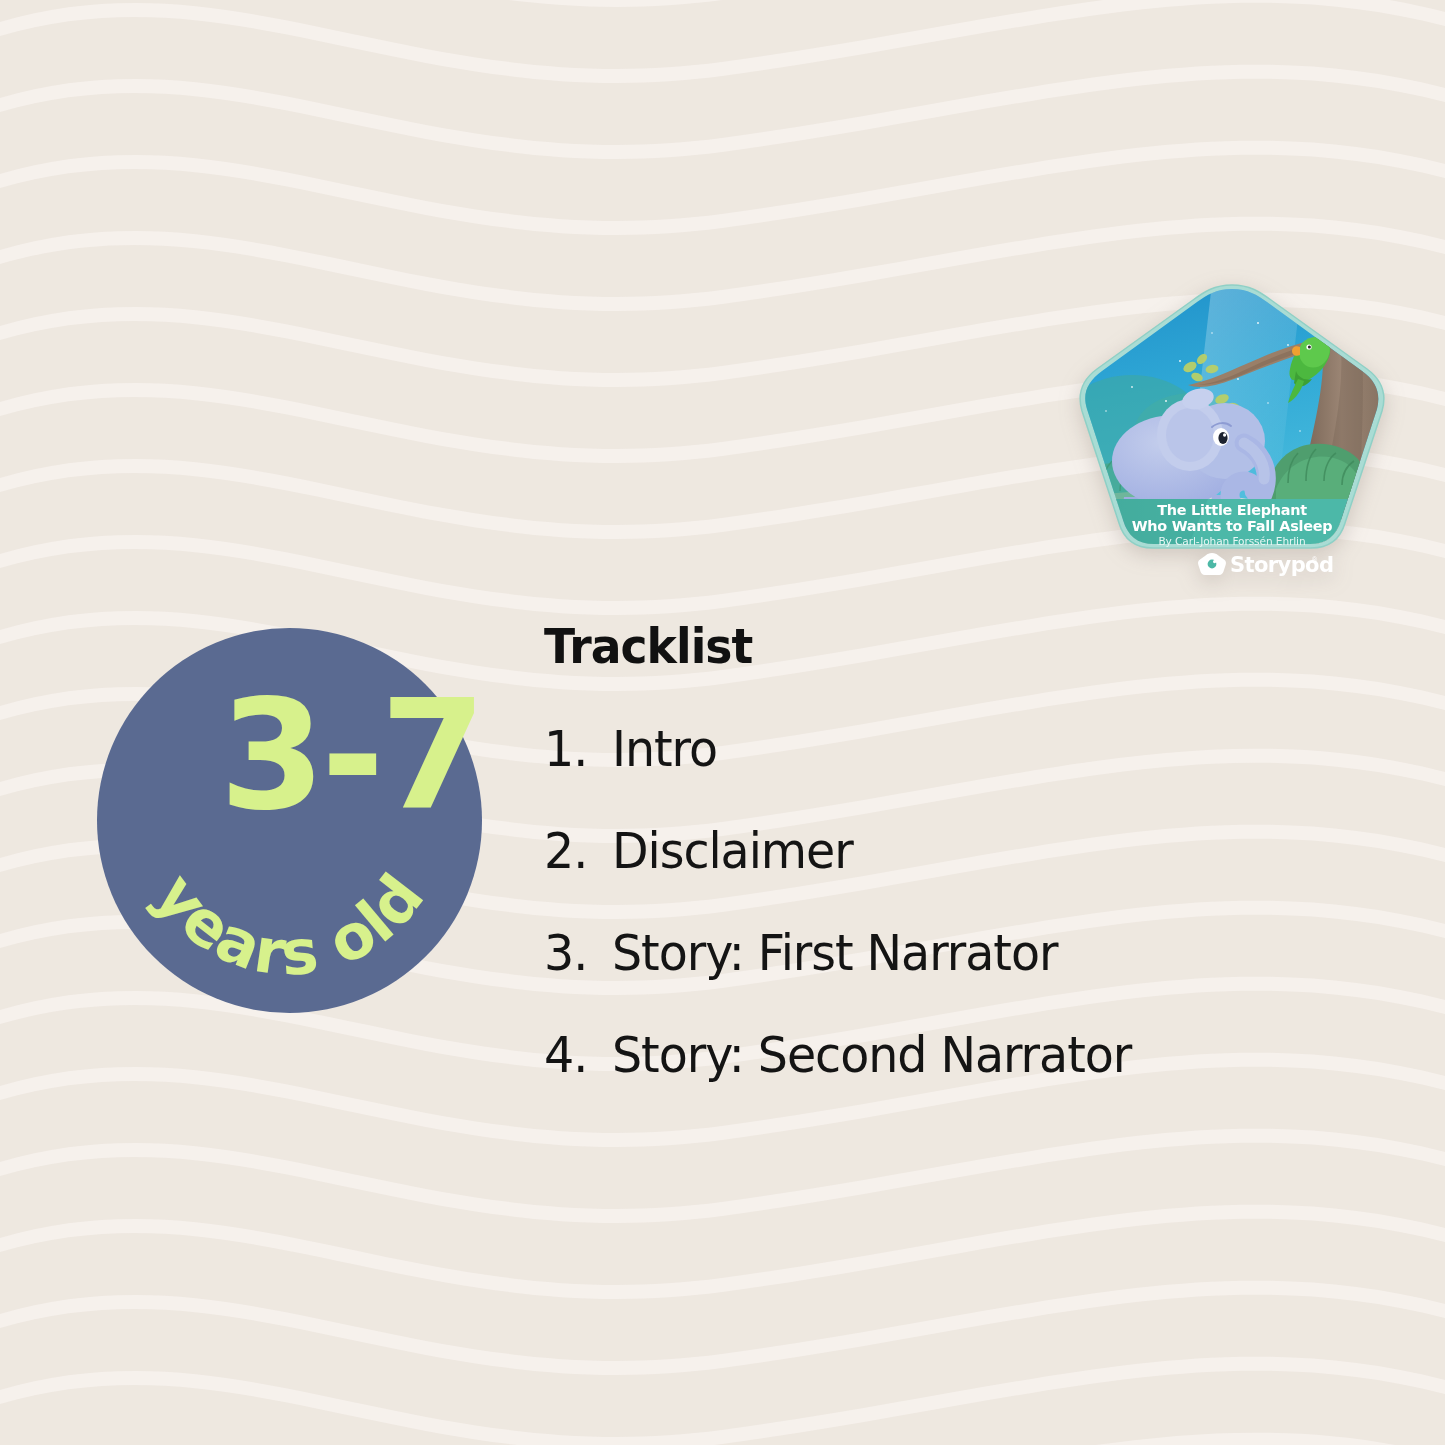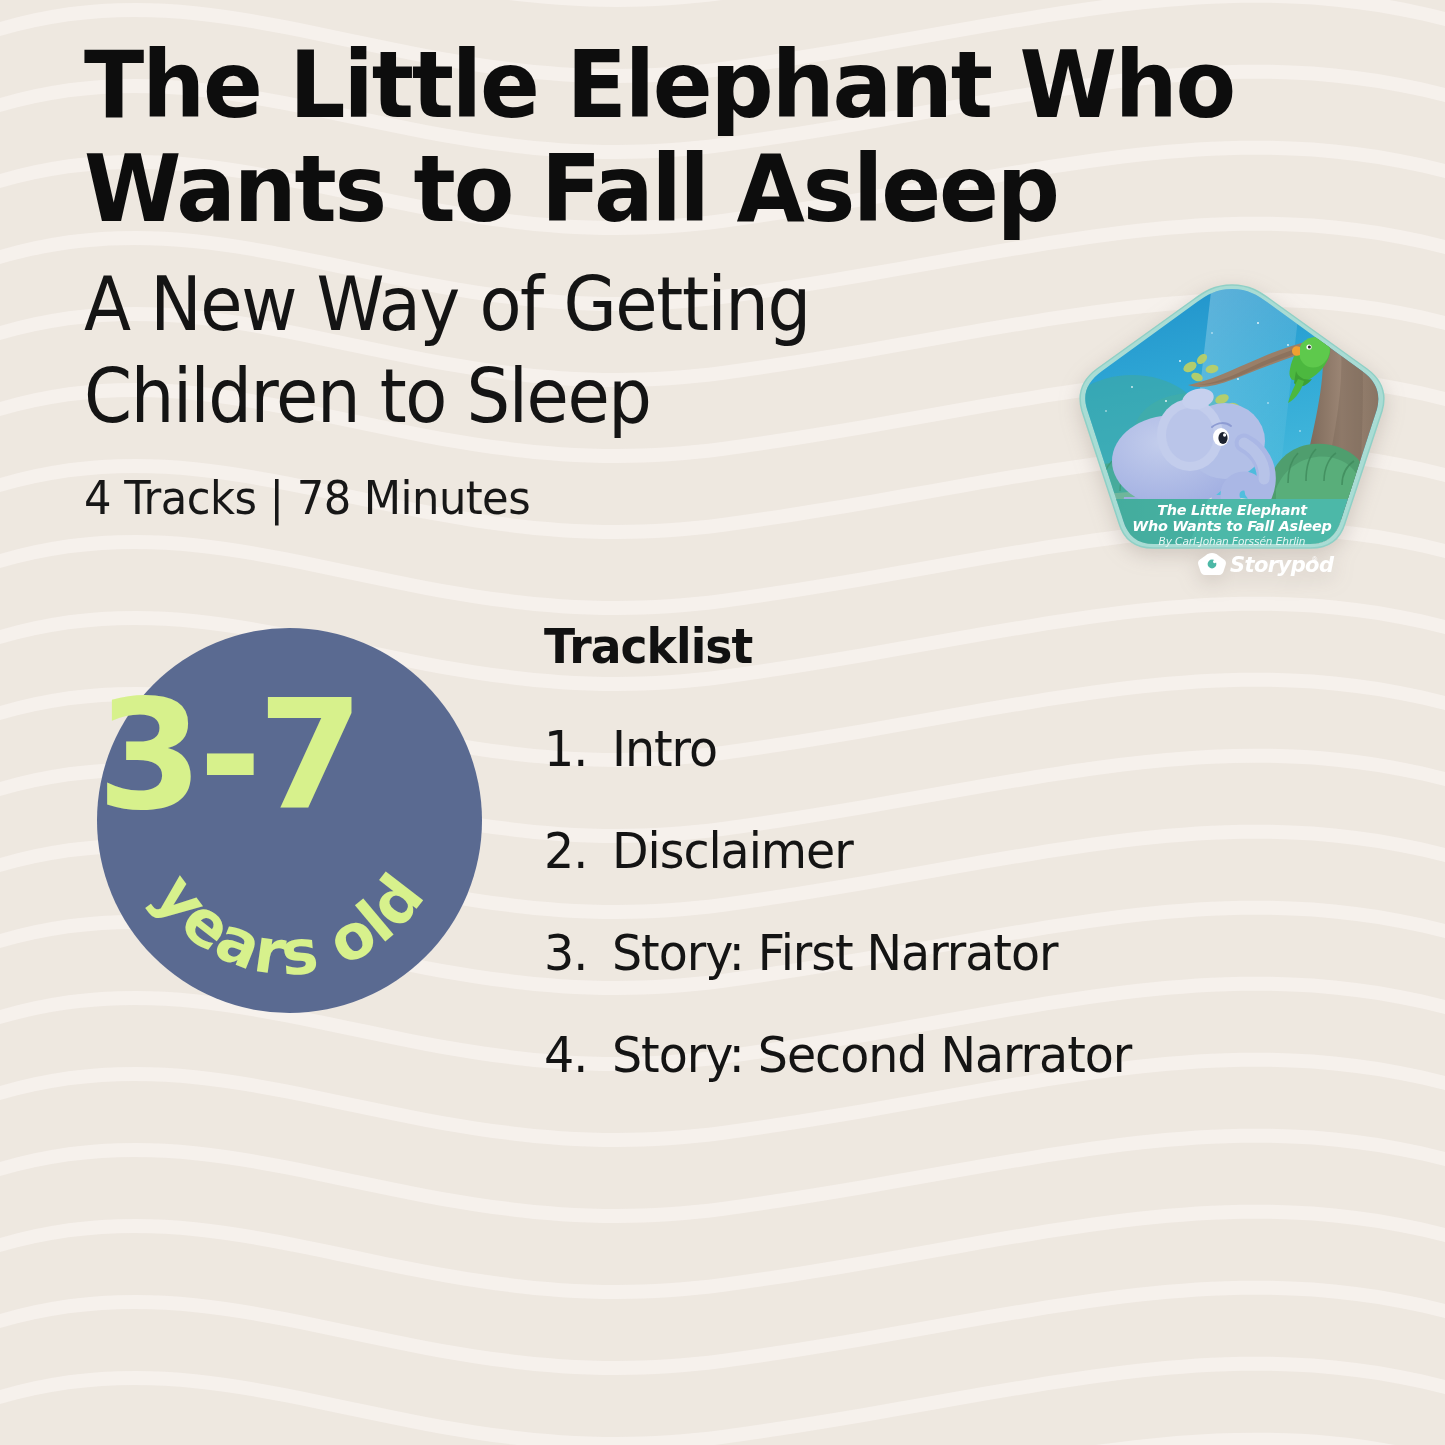--- a/index.html
+++ b/index.html
@@ -82,21 +82,21 @@
     height: 385px;
     border-radius: 50%;
     background: #5a6a91;
     z-index: 4;
   }
   #age-range {
     position: absolute;
     left: 0;
     right: 0;
     top: 52px;
-    text-align: left;
+    text-align: right;
     font-family: "DejaVu Sans", sans-serif;
     font-weight: bold;
     font-size: 152px;
     line-height: 1;
     letter-spacing: -4px;
     color: #d7f18c;
   }
   #age-arc {
     position: absolute;
     left: 0;
@@ -157,21 +157,20 @@
 
   
   #storypod-card {
     position: absolute;
     left: 1062px;
     top: 283px;
     width: 340px;
     height: 340px;
     z-index: 5;
     filter: drop-shadow(0px 6px 10px rgba(120, 105, 95, 0.26));
-    font-style: italic;
   }
   #card-svg { display: block; }
   .card-copyright {
     font-family: "Liberation Sans", sans-serif;
     font-size: 9.2px;
     font-weight: bold;
     fill: #cfd9dd;
     opacity: 0.82;
     letter-spacing: 0.2px;
   }
@@ -220,29 +219,20 @@
       <path d="M0,948 C240,878 420,1028 722,988 C1020,948 1210,878 1445,938 L1445,1000 C1210,940 1020,1010 722,1050 C420,1090 240,940 0,1010 Z"></path>
       <path d="M0,1024 C240,954 420,1104 722,1064 C1020,1024 1210,954 1445,1014 L1445,1076 C1210,1016 1020,1086 722,1126 C420,1166 240,1016 0,1086 Z"></path>
       <path d="M0,1100 C240,1030 420,1180 722,1140 C1020,1100 1210,1030 1445,1090 L1445,1152 C1210,1092 1020,1162 722,1202 C420,1242 240,1092 0,1162 Z"></path>
       <path d="M0,1176 C240,1106 420,1256 722,1216 C1020,1176 1210,1106 1445,1166 L1445,1228 C1210,1168 1020,1238 722,1278 C420,1318 240,1168 0,1238 Z"></path>
       <path d="M0,1252 C240,1182 420,1332 722,1292 C1020,1252 1210,1182 1445,1242 L1445,1304 C1210,1244 1020,1314 722,1354 C420,1394 240,1244 0,1314 Z"></path>
       <path d="M0,1328 C240,1258 420,1408 722,1368 C1020,1328 1210,1258 1445,1318 L1445,1380 C1210,1320 1020,1390 722,1430 C420,1470 240,1320 0,1390 Z"></path>
       <path d="M0,1404 C240,1334 420,1484 722,1444 C1020,1404 1210,1334 1445,1394 L1445,1456 C1210,1396 1020,1466 722,1506 C420,1546 240,1396 0,1466 Z"></path>
     </g>
   </svg>
 
-  <div id="headline-block">
-    <div class="title-line">The Little Elephant Who</div>
-    <div class="title-line">Wants to Fall Asleep</div>
-    <div id="subtitle-wrap">
-      <div class="subtitle-line">A New Way of Getting</div>
-      <div class="subtitle-line">Children to Sleep</div>
-    </div>
-    <div id="meta-line">4 Tracks | 78 Minutes</div>
-  </div>
 
   <div id="age-badge">
     <div id="age-range">3-7</div>
     <svg id="age-arc" viewBox="0 0 385 385">
       <defs>
         <path id="arcpath" d="M 44,238 A 156,156 0 0 0 341,238" fill="none"></path>
       </defs>
       <text text-anchor="middle">
         <textPath href="#arcpath" startOffset="50%">years old</textPath>
       </text>

